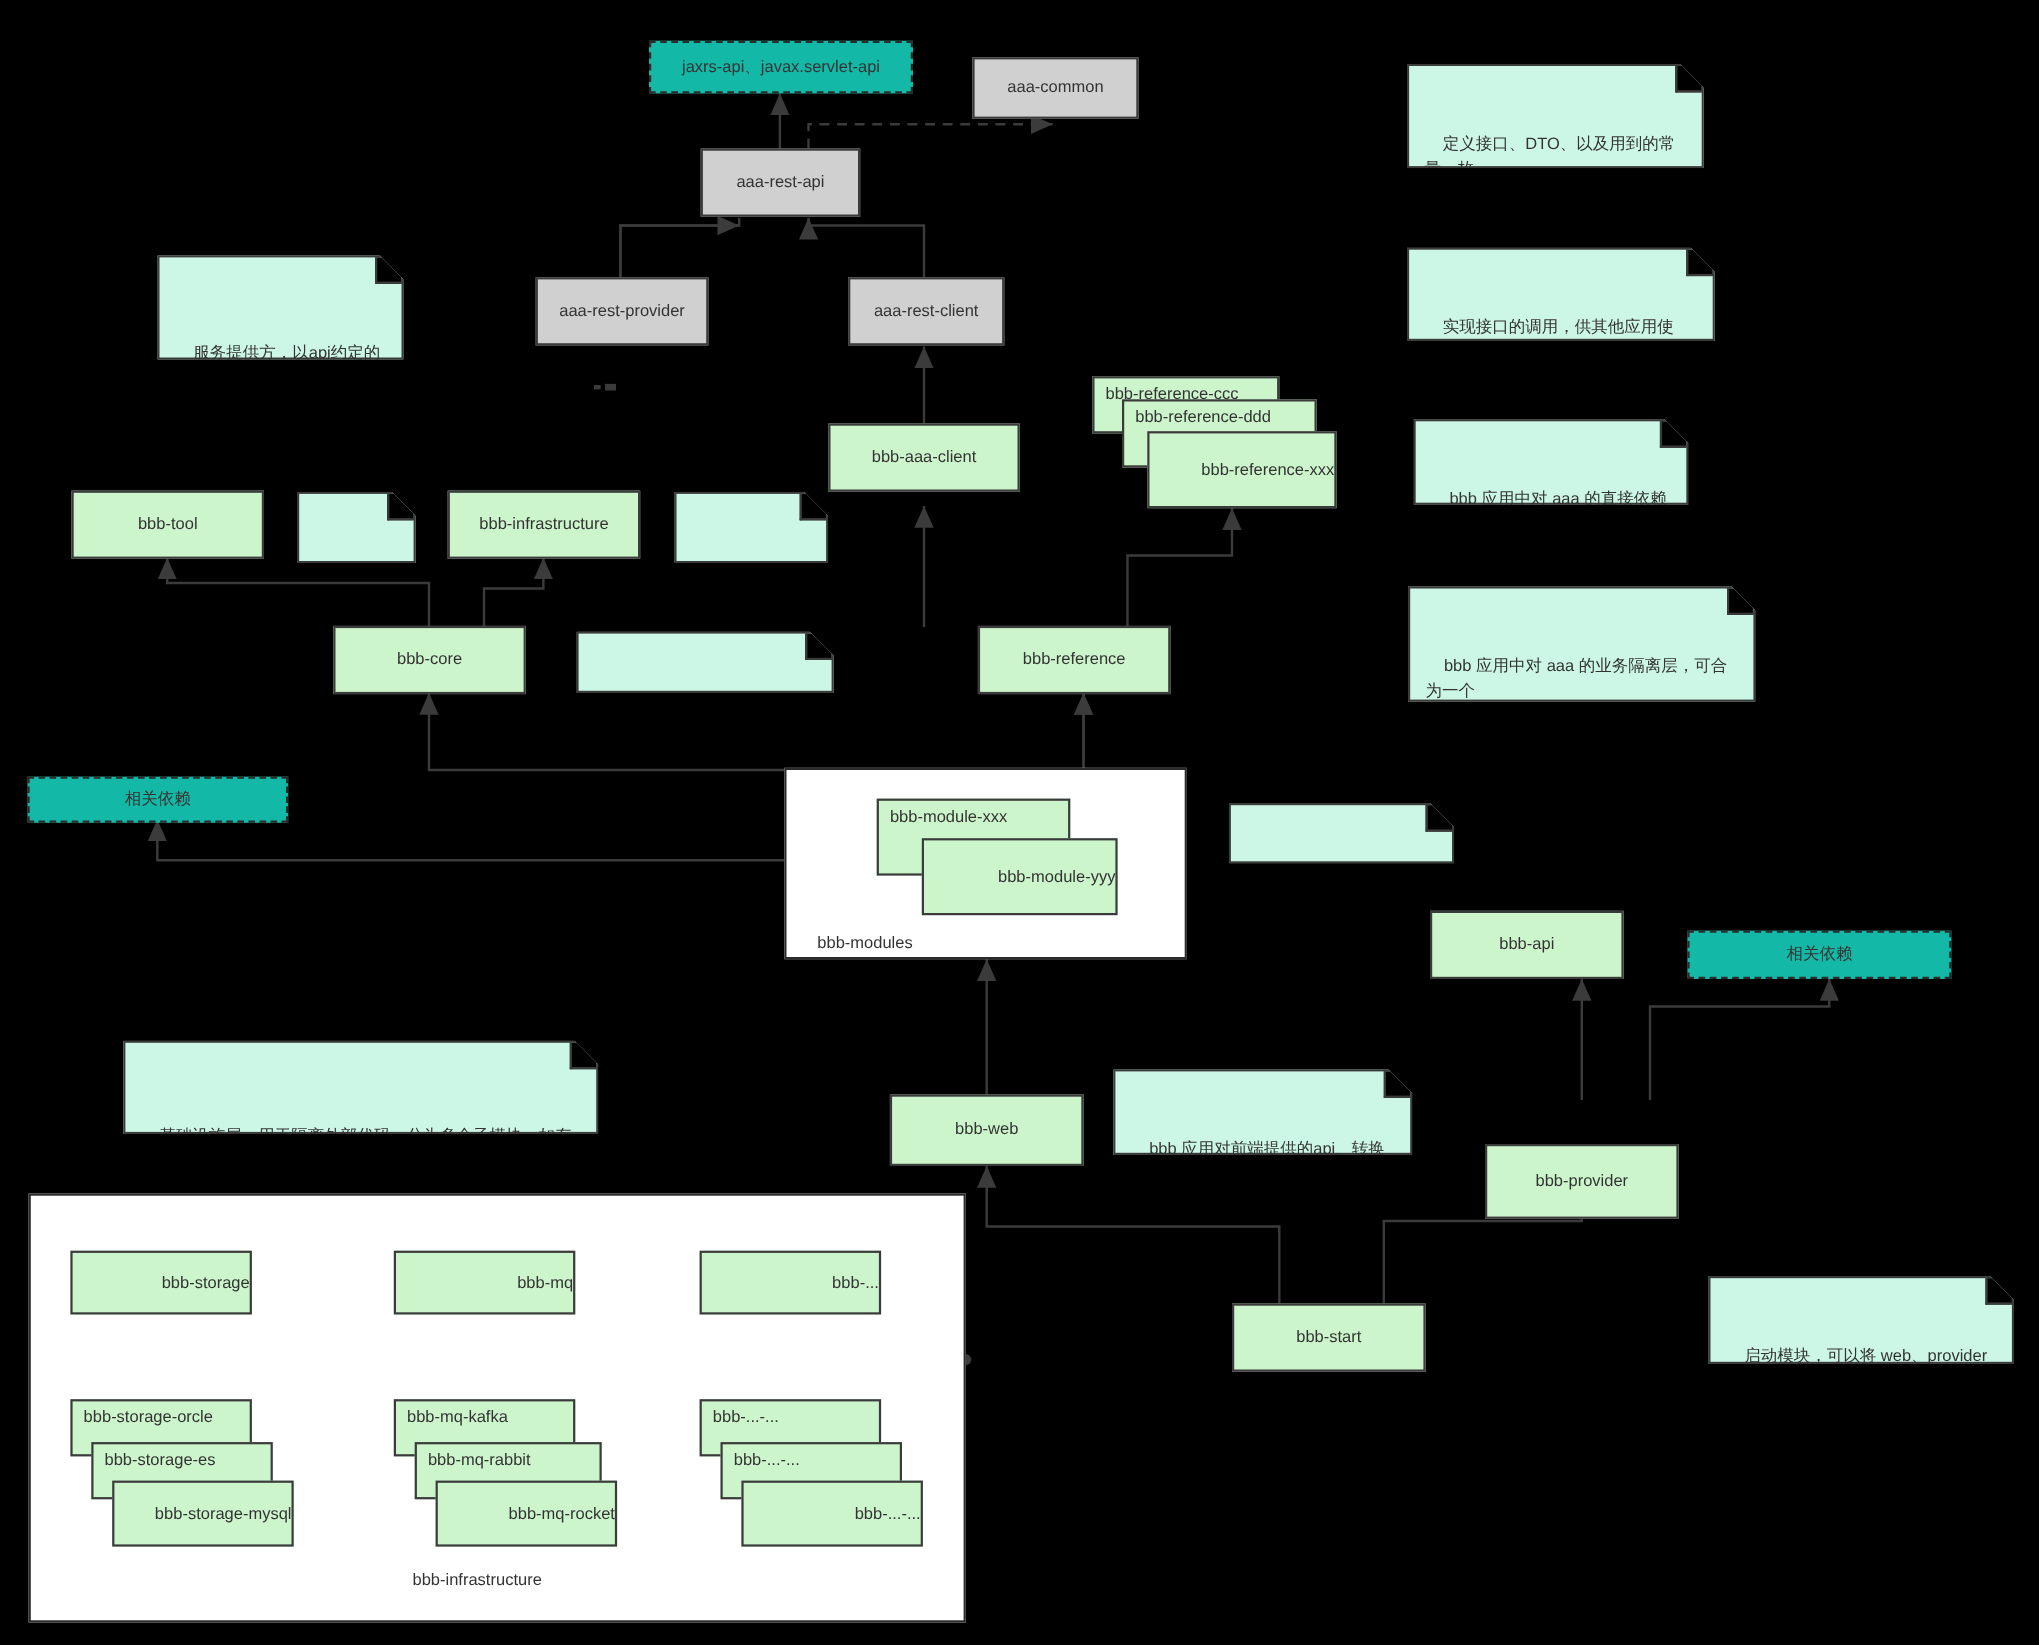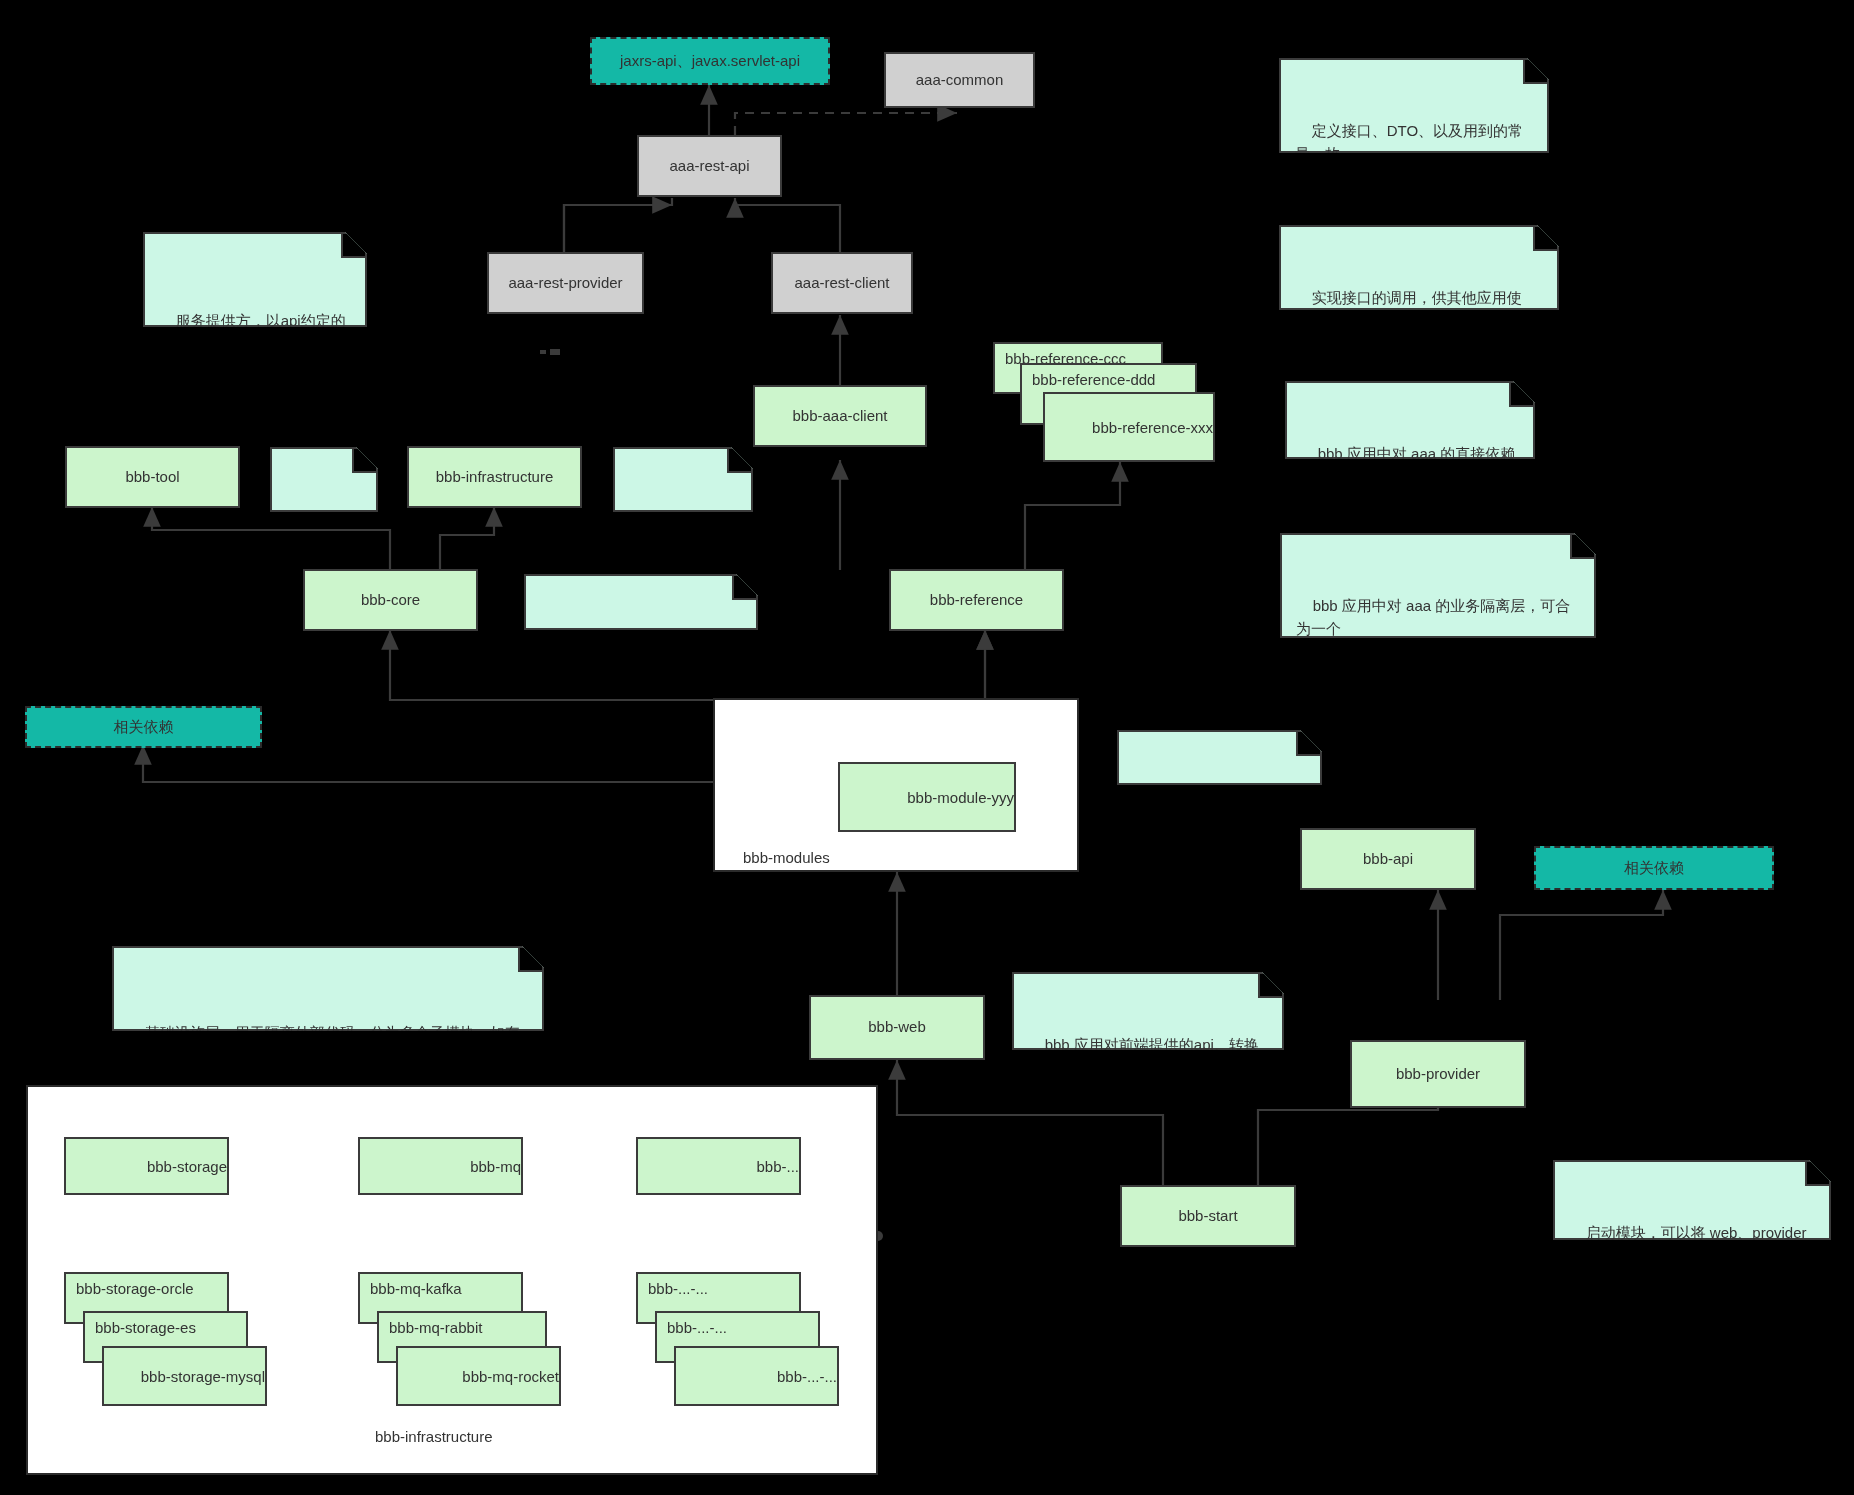--- a/index.html
+++ b/index.html
@@ -153,20 +153,23 @@
     <span>相关依赖</span>
   </div>
 
   <div class="node white-dash" style="left:1534px;top:846px;width:240px;height:44px;">
     <span>相关依赖</span>
   </div>
 
   <div class="container solid" style="left:713px;top:698px;width:366px;height:174px;">
   </div>
   <div class="container-label" style="left:743px;top:849px;">bbb-modules</div>
+  <div class="stack-item lbl-left" style="left:797px;top:726px;width:176px;height:70px;">
+    <span>bbb-module-xxx</span>
+  </div>
   <div class="stack-item" style="left:838px;top:762px;width:178px;height:70px;">
     <span>bbb-module-yyy</span>
   </div>
 
   <div class="node green" style="left:809px;top:995px;width:176px;height:65px;">
     <span>bbb-web</span>
   </div>
 
   <div class="node green" style="left:1300px;top:828px;width:176px;height:62px;">
     <span>bbb-api</span>

